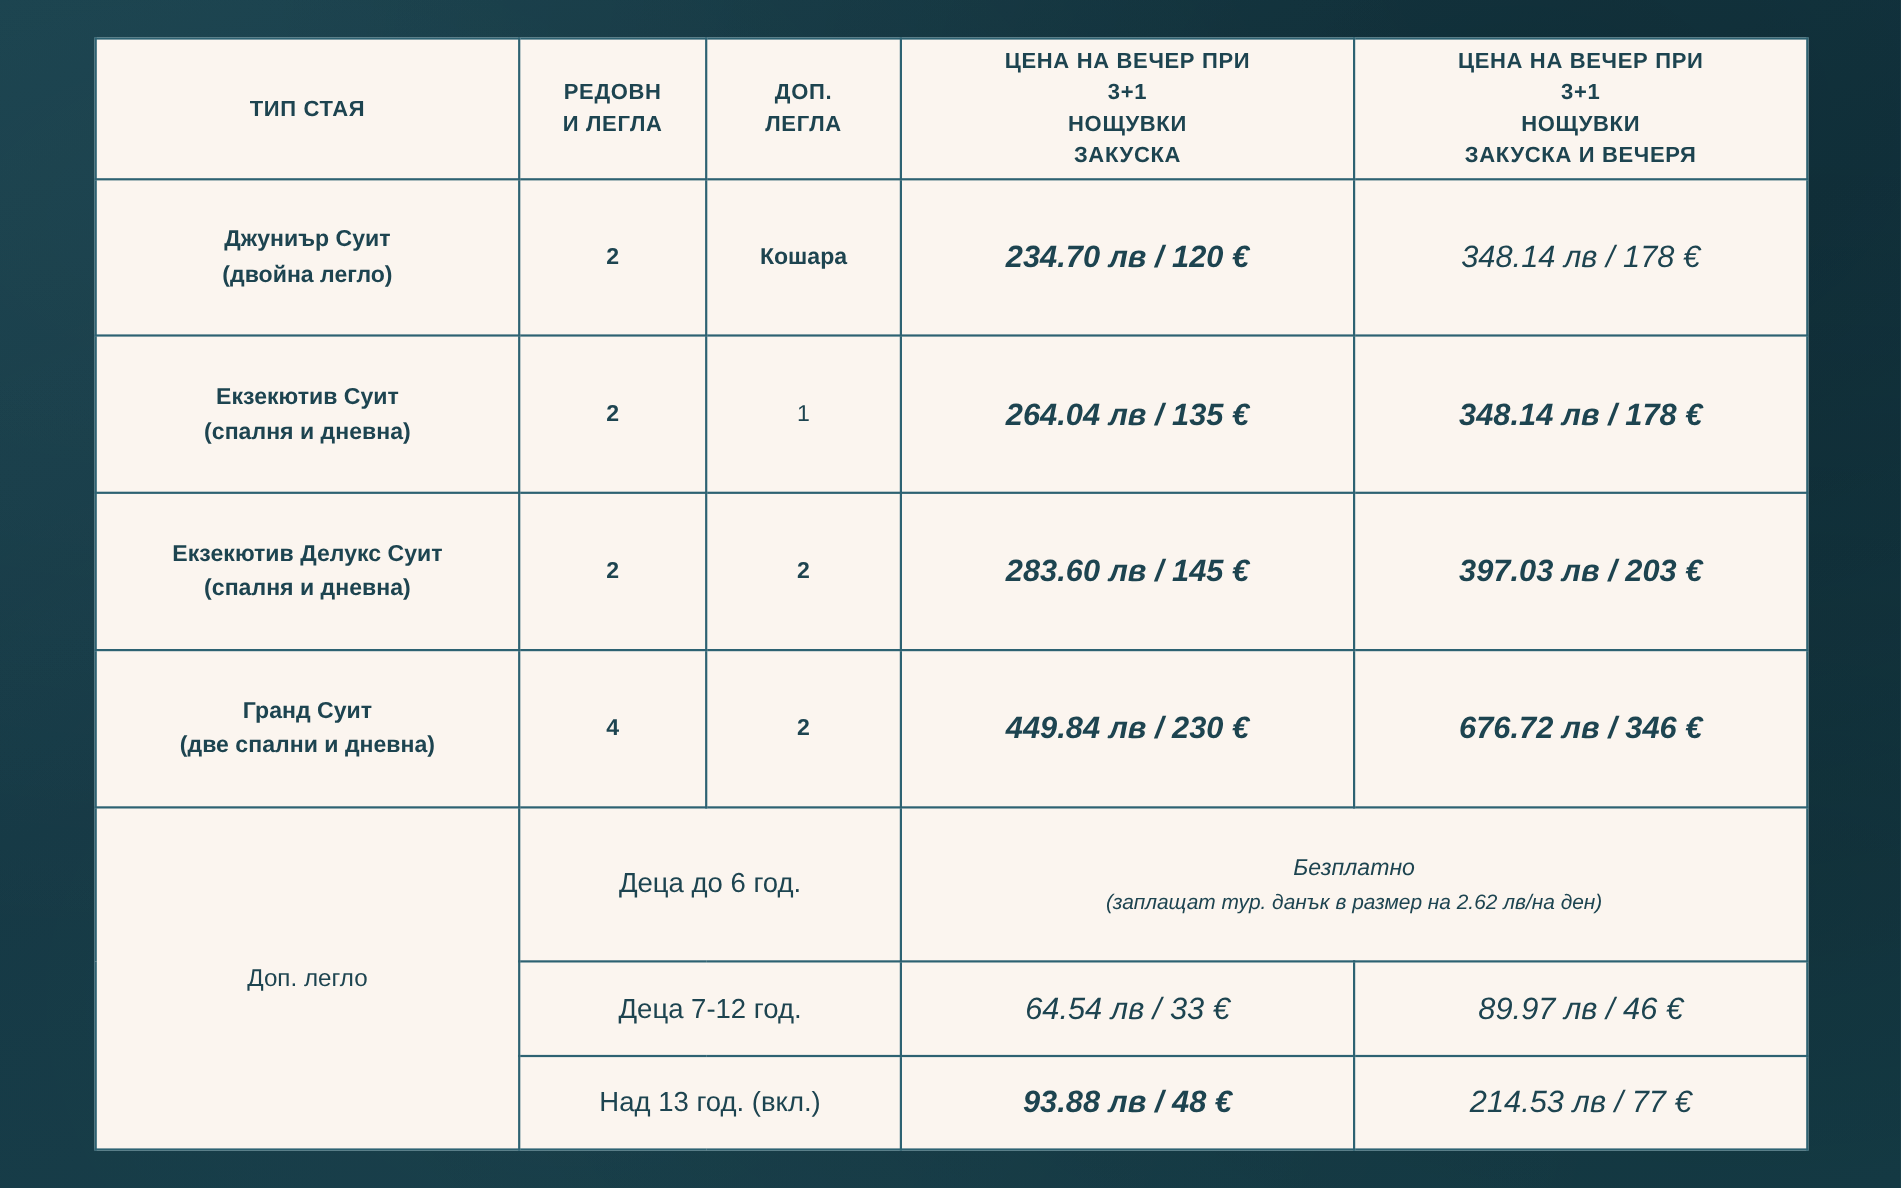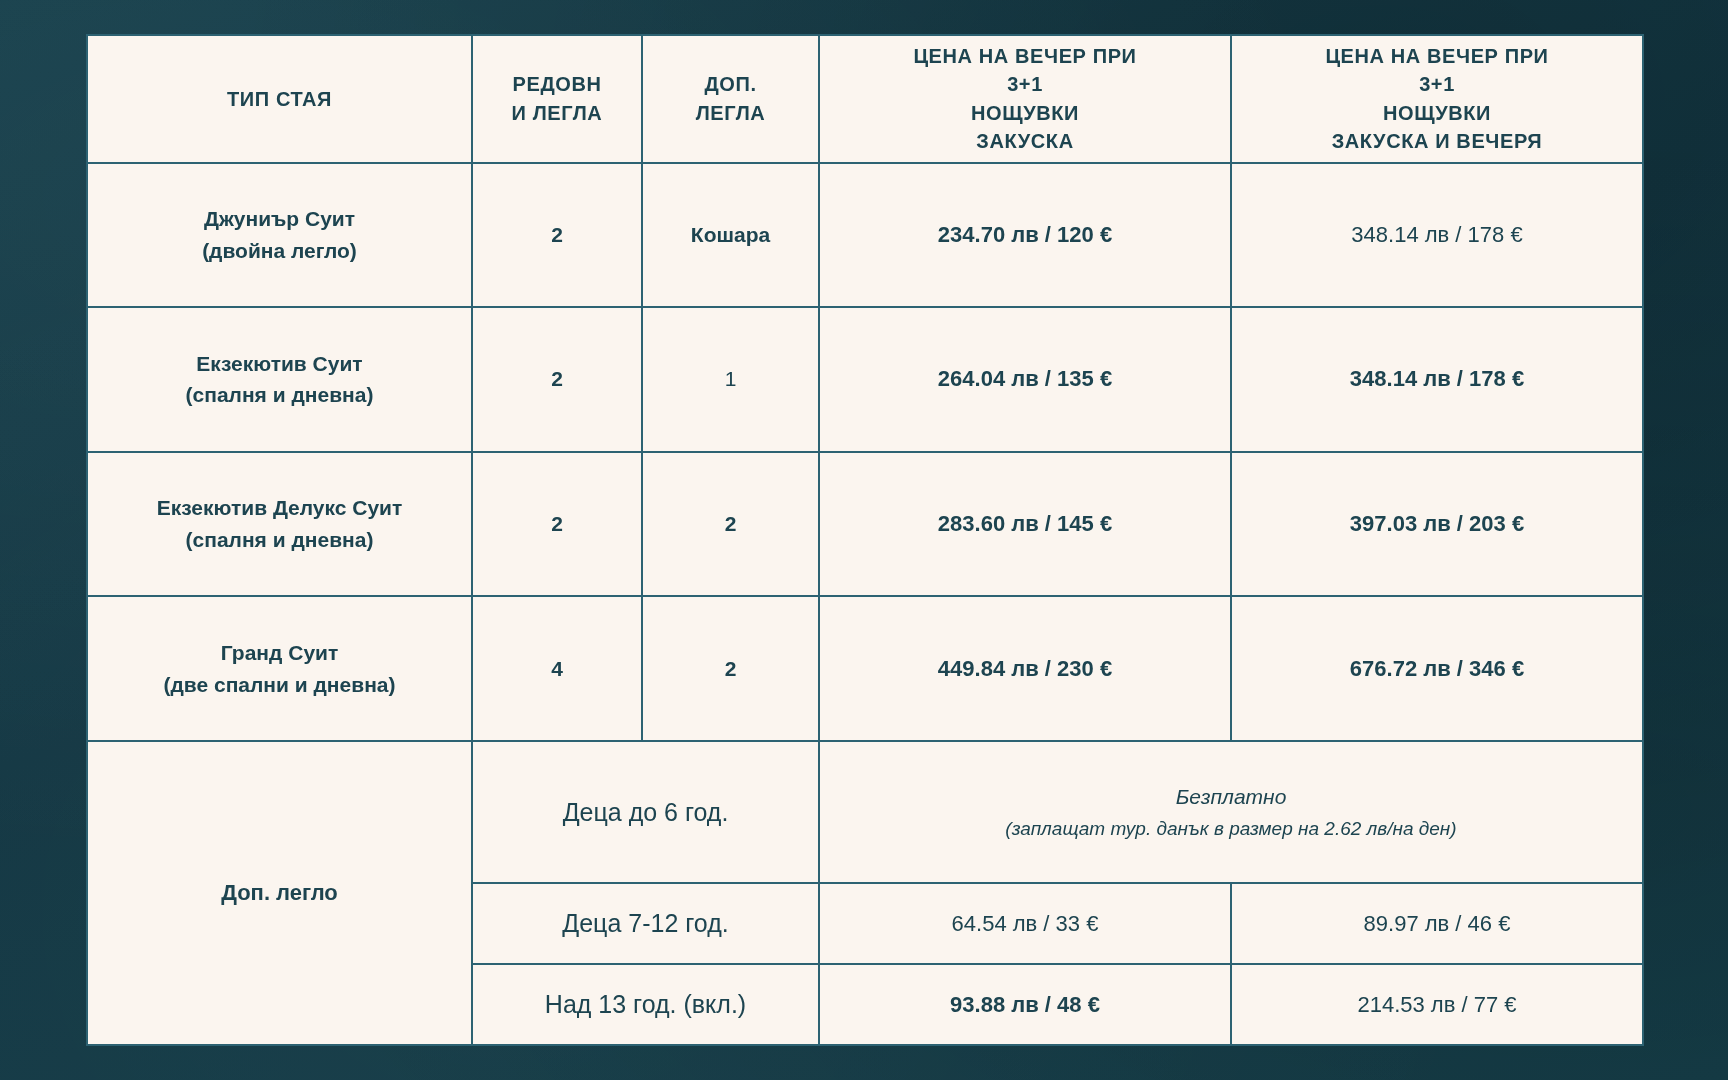--- a/index.html
+++ b/index.html
@@ -71,39 +71,40 @@
     line-height: 1.5;
   }
   .num-cell {
     font-size: 21px;
     font-weight: bold;
   }
   .num-cell.light {
     font-weight: normal;
   }
   .price {
-    font-size: 22px;
-    font-weight: bold;
+    font-size: 28px;
+    font-weight: bold;
+    font-style: italic;
   }
   .price.light {
     font-weight: normal;
   }
   .free-note {
     font-size: 21px;
     font-style: italic;
     line-height: 1.55;
     font-weight: normal;
   }
   .free-note .small {
     font-size: 19px;
     display: block;
   }
   .extra-bed-label {
     font-size: 22px;
-    font-weight: bold;
+    font-weight: normal;
   }
   .age-label {
     font-size: 25px;
     font-weight: normal;
   }
 </style>
 </head>
 <body>
 
 <div class="bg-texture"></div>

